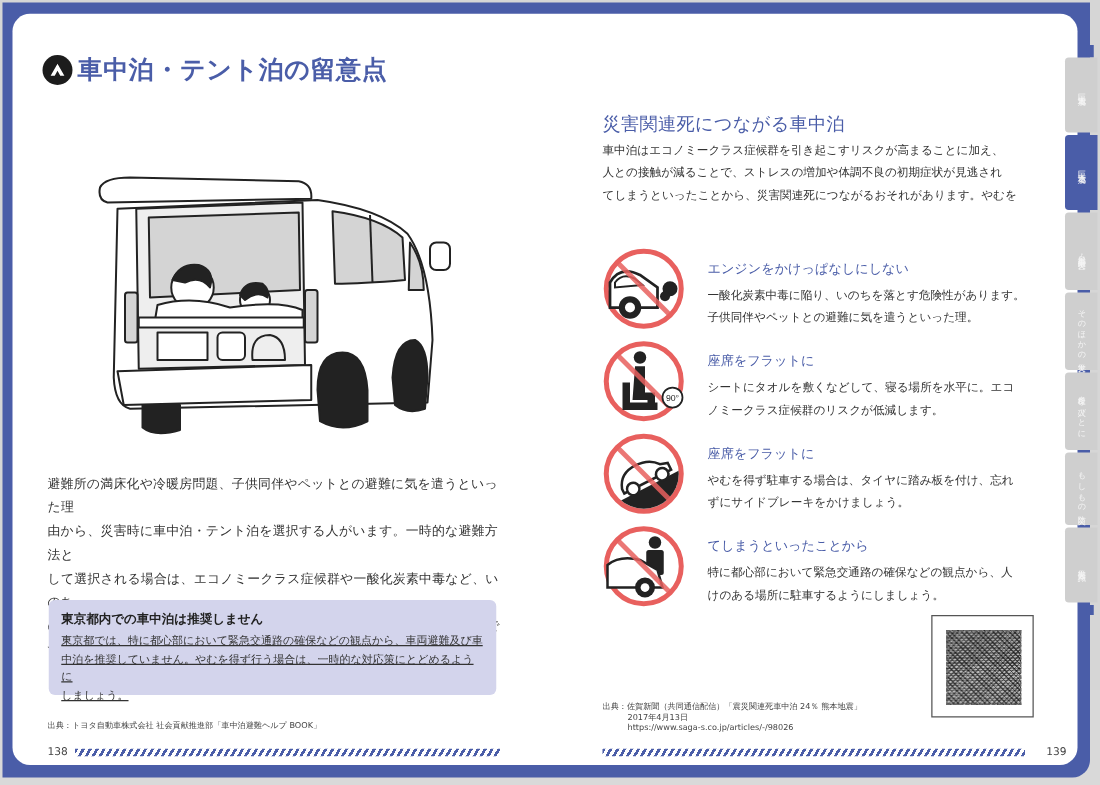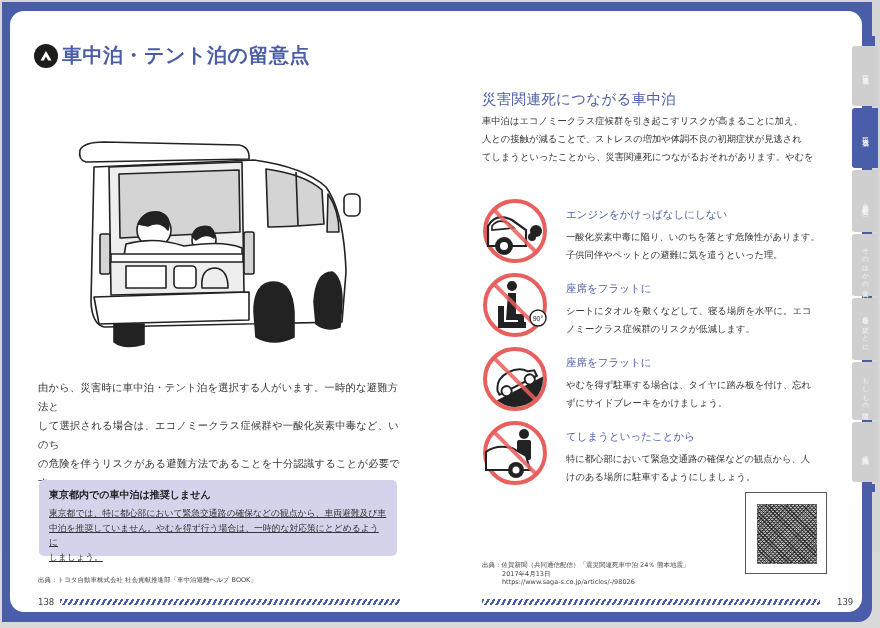--- a/index.html
+++ b/index.html
@@ -110,20 +110,21 @@
 
       <path d="M30 165 L185 160 L185 188 L35 192 Z"></path>
 
       <path d="M50 192 L50 210 Q60 218 80 212 L80 192 Z" fill="#222"></path>
       <path d="M190 180 Q190 150 210 150 Q228 150 230 180 L230 205 Q210 215 192 205 Z" fill="#222"></path>
       <path d="M250 170 Q252 140 268 140 Q278 145 278 170 L276 195 Q262 200 252 192 Z" fill="#222"></path>
     </g>
   </svg>
 
   <div class="intro">
+    <div>避難所の満床化や冷暖房問題、子供同伴やペットとの避難に気を遣うといった理</div>
     <div>由から、災害時に車中泊・テント泊を選択する人がいます。一時的な避難方法と</div>
     <div>して選択される場合は、エコノミークラス症候群や一酸化炭素中毒など、いのち</div>
     <div>の危険を伴うリスクがある避難方法であることを十分認識することが必要です。</div>
   </div>
 
   <div class="notice">
     <div class="notice-title">東京都内での車中泊は推奨しません</div>
     <div class="notice-body">
       <div>東京都では、特に都心部において緊急交通路の確保などの観点から、車両避難及び車</div>
       <div>中泊を推奨していません。やむを得ず行う場合は、一時的な対応策にとどめるように</div>

